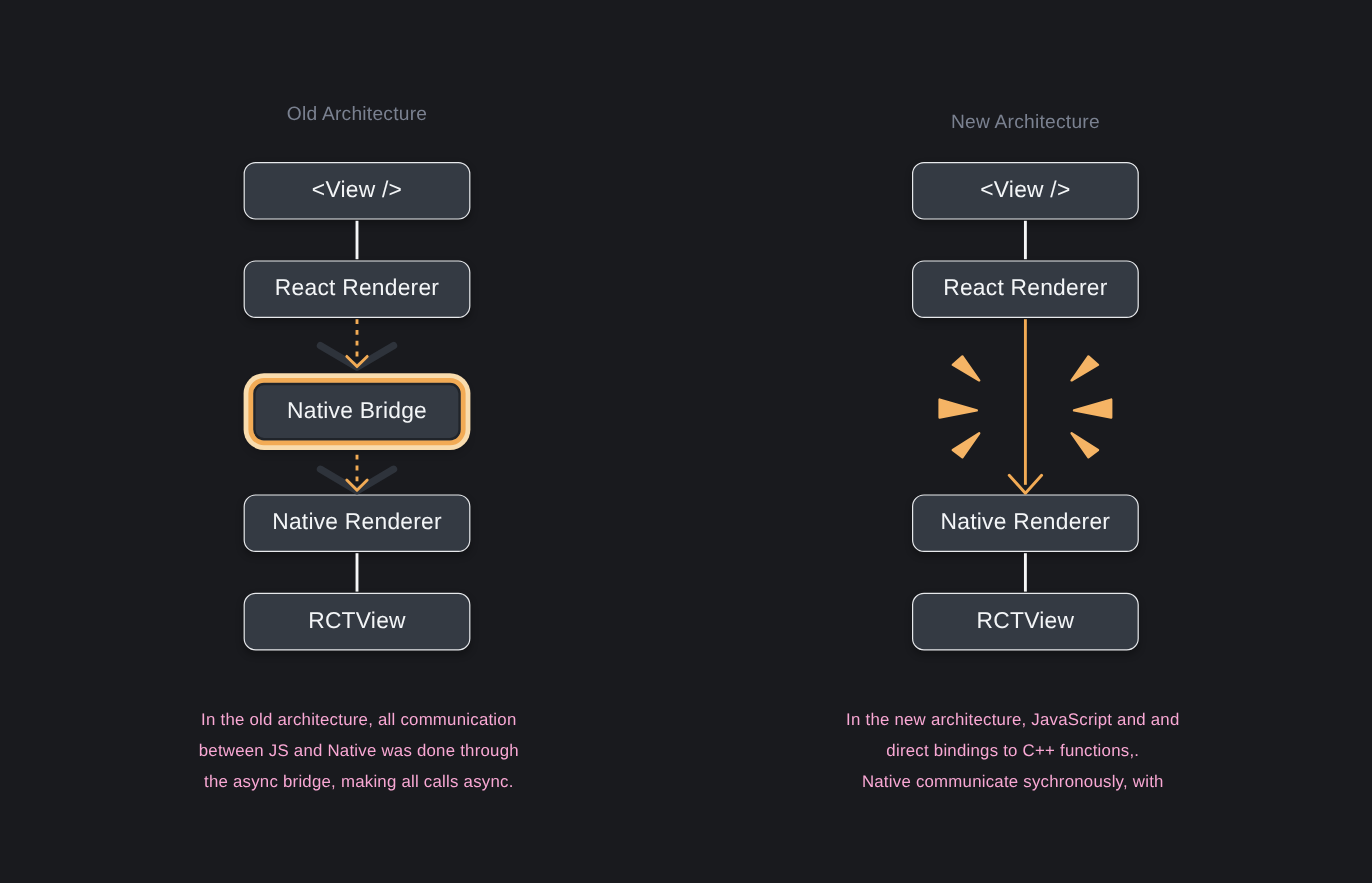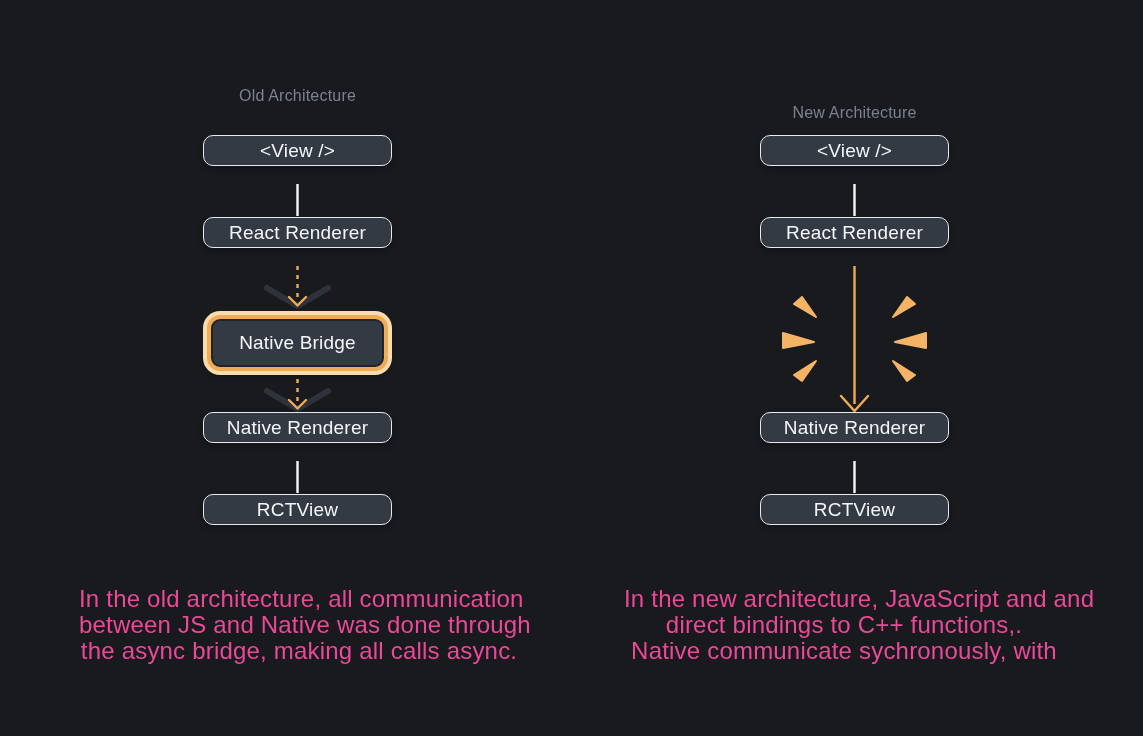--- a/index.html
+++ b/index.html
@@ -33,21 +33,21 @@
     font-weight: 500;
     letter-spacing: .2px;
     color: #7a8190;
     margin-top: 11px;
   }
 
   .node {
     position: absolute;
     left: 0;
     width: 189px;
-    height: 31px;
+    height: 48px;
     box-sizing: border-box;
     background: #343a43;
     border: 1.5px solid #e7e9ec;
     border-radius: 10px;
     display: flex;
     align-items: center;
     justify-content: center;
     color: #f3f5f7;
     font-size: 19px;
     font-weight: 500;
@@ -76,22 +76,22 @@
     overflow: visible;
     pointer-events: none;
     z-index: 2;
   }
 
   .caption {
     position: absolute;
     top: 586px;
     width: 440px;
     text-align: center;
-    color: #ec4899;
-    font-size: 24px;
+    color: #f9a8d4;
+    font-size: 14px;
     line-height: 26px;
     font-weight: 400;
     letter-spacing: .2px;
   }
   #cap-old { left: 79px; }
   #cap-new { left: 624px; }
   .caption-line { white-space: nowrap; }
 </style>
 </head>
 <body>
@@ -131,21 +131,21 @@
 
       <g>
         <polyline points="64,391 94.5,409 125,391" fill="none" stroke="#2e333b" stroke-width="6" stroke-linecap="round" stroke-linejoin="round"></polyline>
         <line x1="94.5" y1="379" x2="94.5" y2="403" stroke="#f2ab55" stroke-width="2.4" stroke-dasharray="4 5"></line>
         <polyline points="86,400 94.5,408.5 103,400" fill="none" stroke="#f2ab55" stroke-width="2.4" stroke-linecap="round" stroke-linejoin="round"></polyline>
       </g>
     </svg>
   </section>
 
   <section class="col" id="col-new">
-    <div class="arch-title" style="top:93px">New Architecture</div>
+    <div class="arch-title" style="top:83px">New Architecture</div>
 
     <div class="node" style="top:135px">
       <span>&lt;View /&gt;</span>
     </div>
     <div class="node" style="top:217px">
       <span>React Renderer</span>
     </div>
     <div class="node" style="top:412px">
       <span>Native Renderer</span>
     </div>

